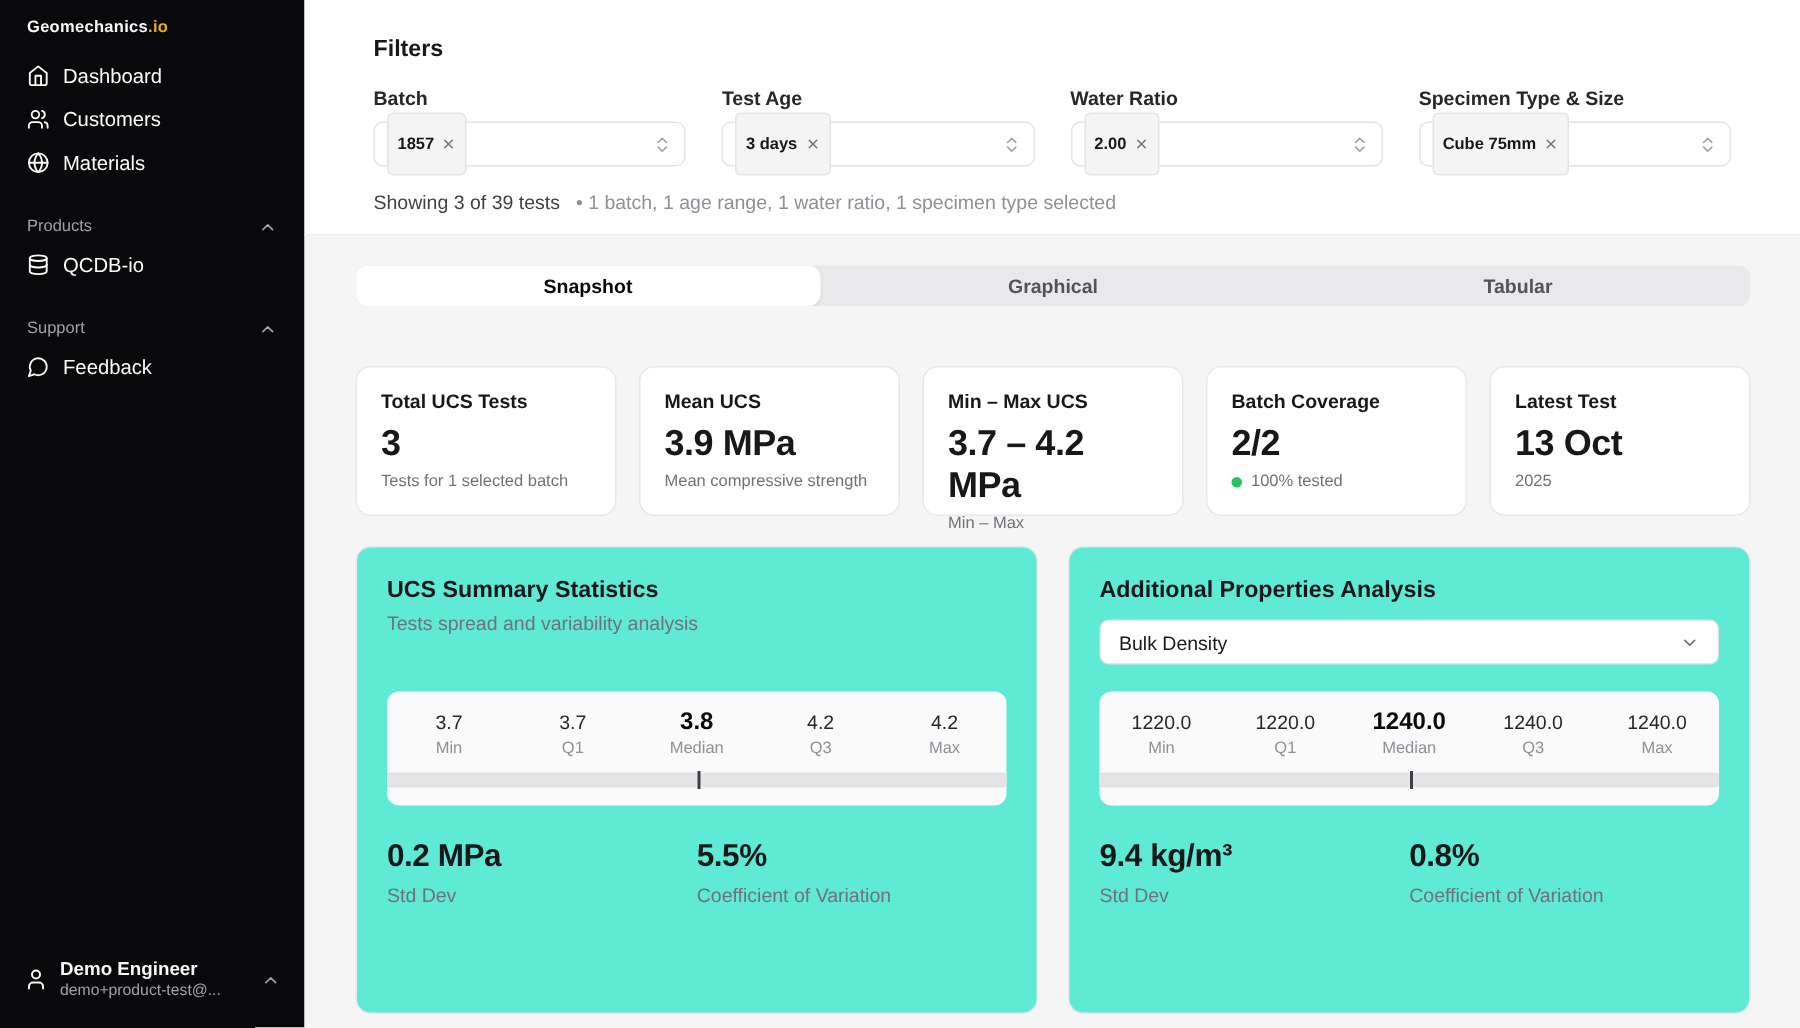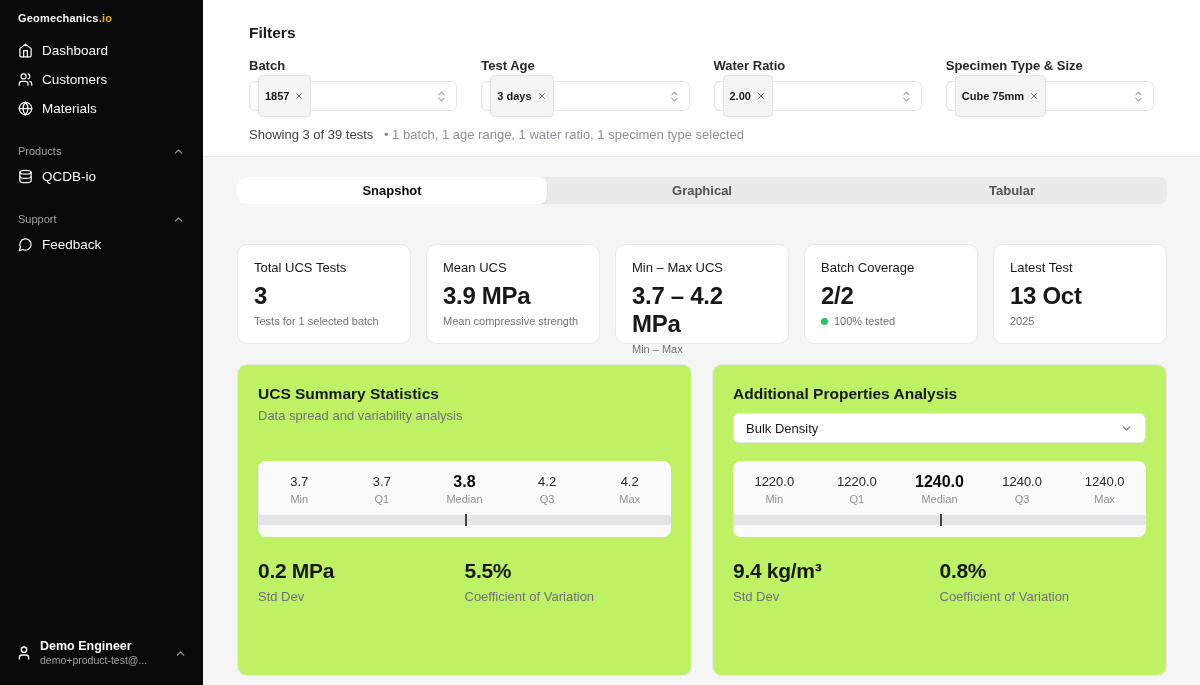--- a/index.html
+++ b/index.html
@@ -72,29 +72,29 @@
   .tabs { display: flex; background: #e9e9eb; border-radius: 8px; height: 27px; overflow: hidden; }
   .tab {
     flex: 1; display: flex; align-items: center; justify-content: center;
     font-size: 13px; color: #52525b; cursor: pointer; border-radius: 8px; font-weight: bold;
   }
   .tab.active { background: #ffffff; color: #09090b; font-weight: 600; box-shadow: 0 1px 2px rgba(0,0,0,.07); }
 
   
   .stat-cards { display: grid; grid-template-columns: repeat(5, 1fr); gap: 15px; margin-top: 40px; }
   .stat-card { background: #fff; border: 1px solid #e8e8ea; border-radius: 10px; padding: 15px 16px; height: 100px; }
-  .stat-title { font-size: 13px; color: #18181b; }
+  .stat-title { font-size: 13px; color: #18181b; font-weight: bold; }
   .stat-value { font-size: 24px; font-weight: 700; margin-top: 7px; letter-spacing: -.3px; }
   .stat-subtitle { font-size: 11px; color: #71717a; margin-top: 5px; }
   .dot-row { display: flex; align-items: center; gap: 6px; }
   .dot { width: 7px; height: 7px; border-radius: 50%; background: #22c55e; display: inline-block; }
 
   
   .analysis-grid { display: grid; grid-template-columns: 1fr 1fr; gap: 20px; margin-top: 20px; }
-  .analysis-card { background: #bef264; border: 1px solid #e8e8ea; border-radius: 10px; padding: 20px; height: 312px; }
+  .analysis-card { background: #5eead4; border: 1px solid #e8e8ea; border-radius: 10px; padding: 20px; height: 312px; }
   .analysis-title { font-size: 15.5px; font-weight: 700; }
   .analysis-subtitle { font-size: 13px; color: #71717a; margin-top: 5px; }
   .prop-select {
     margin-top: 10px; height: 30px; border: 1px solid #e4e4e7; border-radius: 6px;
     display: flex; align-items: center; justify-content: space-between;
     padding: 0 12px; font-size: 13px; cursor: pointer; background: #fff;
   }
   .prop-select .icon { width: 13px; height: 13px; color: #71717a; }
 
   .stats-band { background: #fafafa; border-radius: 8px; padding: 12px 0 12px; }
@@ -306,21 +306,21 @@
           <div class="stat-title">Latest Test</div>
           <div class="stat-value">13 Oct</div>
           <div class="stat-subtitle">2025</div>
         </div>
       </div>
 
       <div class="analysis-grid">
 
         <div class="analysis-card">
           <div class="analysis-title">UCS Summary Statistics</div>
-          <div class="analysis-subtitle">Data spread and variability analysis</div>
+          <div class="analysis-subtitle">Tests spread and variability analysis</div>
 
           <div class="stats-band left-gap">
             <div class="stats-row">
               <div>
                   <div class="sv">3.7</div>
                   <div class="sl">Min</div>
                 </div>
               <div>
                   <div class="sv">3.7</div>
                   <div class="sl">Q1</div>

